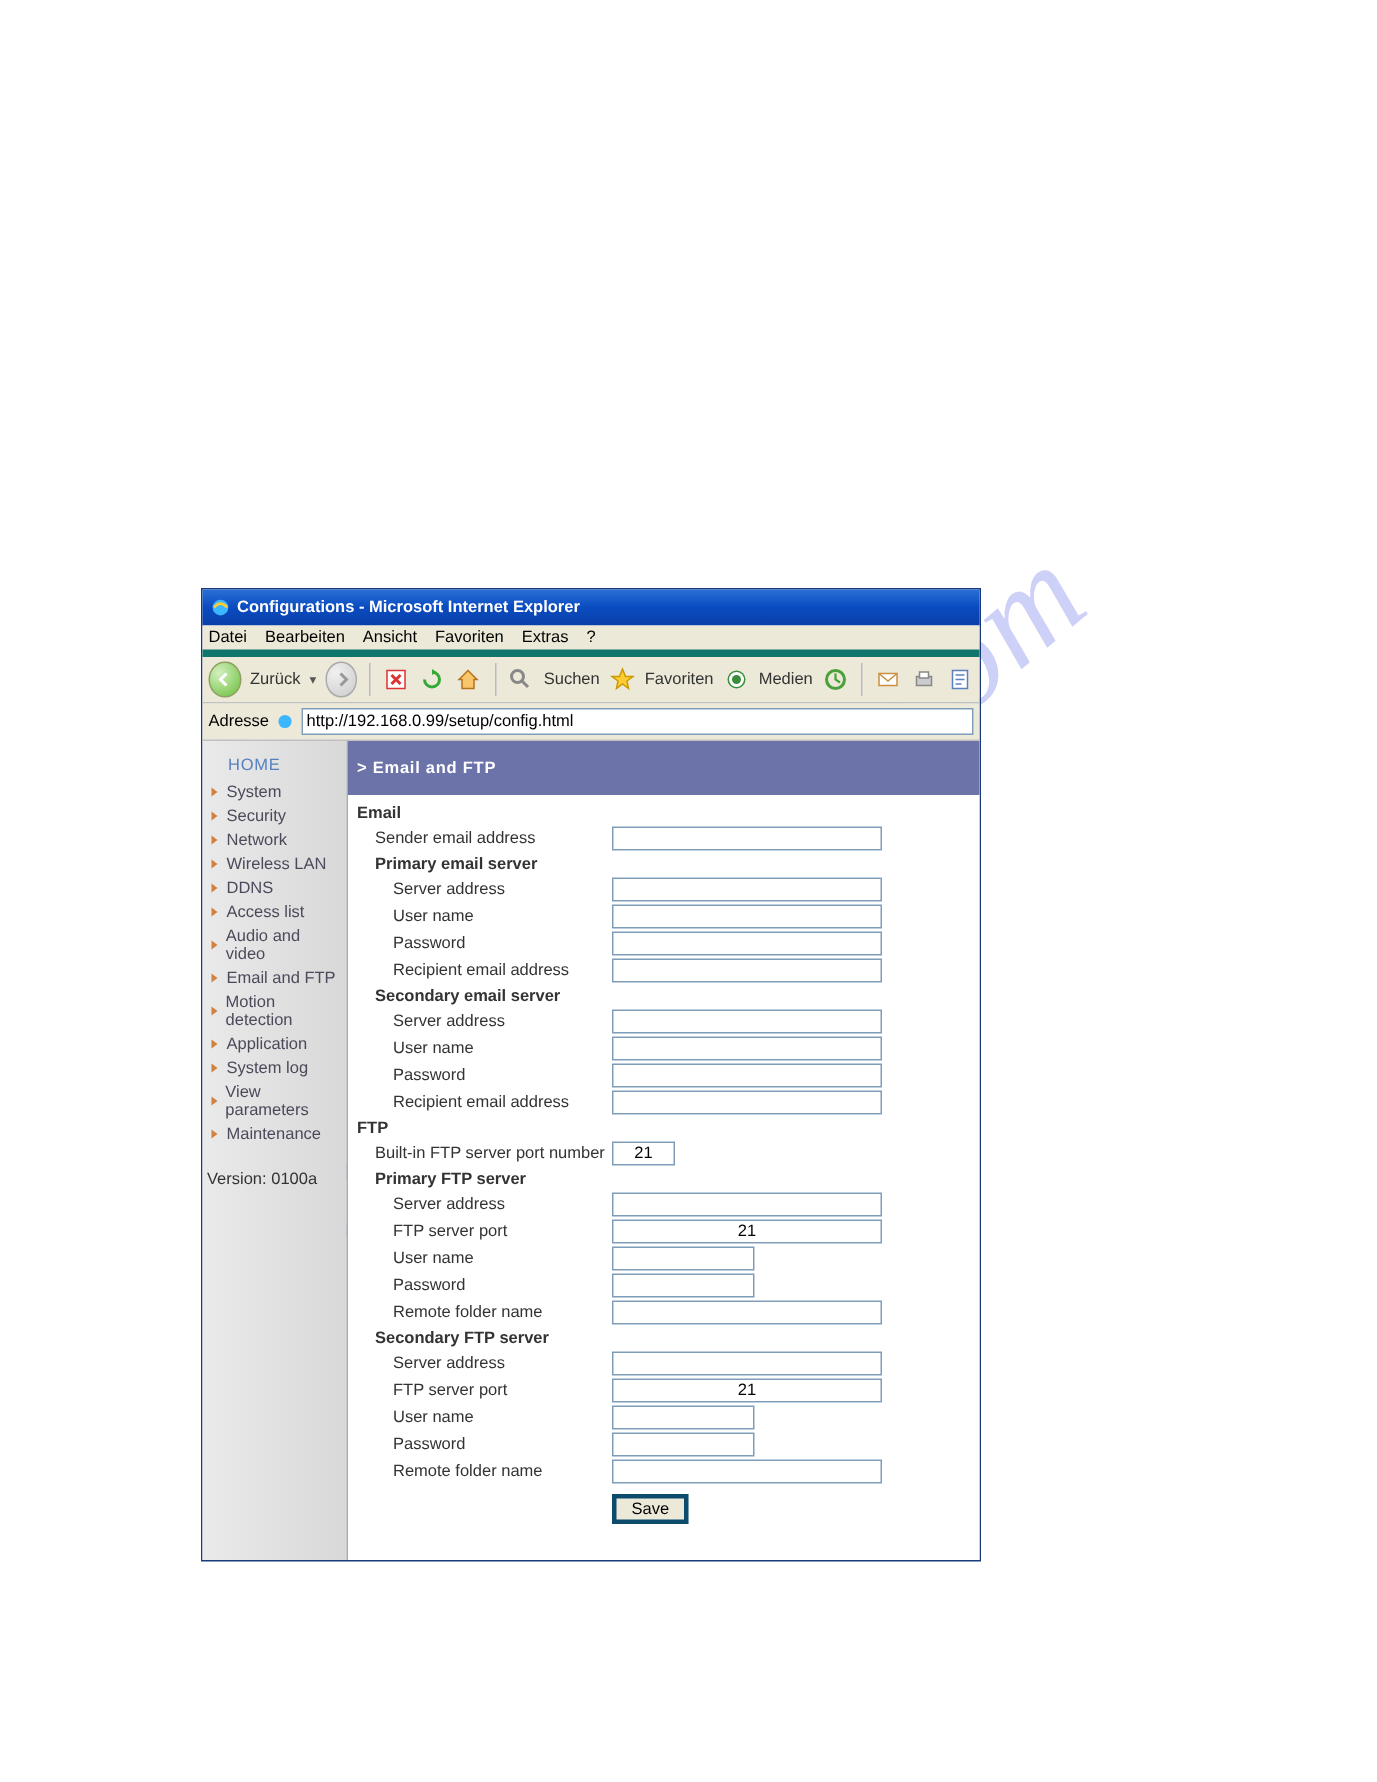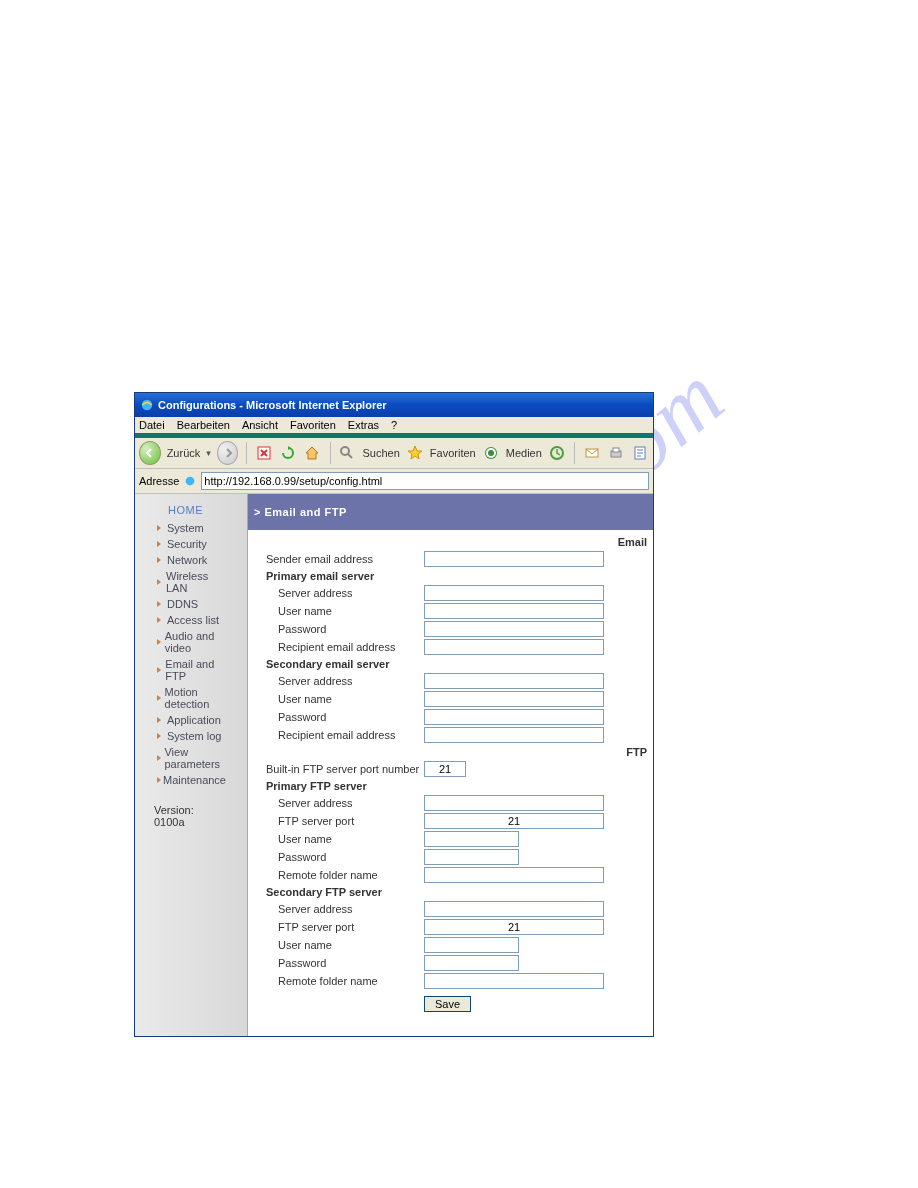--- a/index.html
+++ b/index.html
@@ -122,24 +122,24 @@
   }
   .config-title {
     color: #fff;
     font-size: 15px;
   }
   .content-area {
     display: flex;
     min-height: 520px;
   }
   .sidebar {
-    width: 113px;
+    width: 97px;
     background: linear-gradient(to right, #eaeaea, #d8d8d8);
     border-right: 1px solid #aaa;
-    padding: 6px 17px;
+    padding: 6px 1px;
     font-size: 11px;
     color: #4a4a5a;
   }
   .sidebar .home {
     padding: 4px 4px 4px 16px;
     color: #5580c0;
     font-size: 11px;
     letter-spacing: 0.5px;
   }
   .sidebar .nav-item {
@@ -178,21 +178,21 @@
     color: #fff;
     font-size: 11px;
     padding: 12px 6px;
     font-weight: bold;
     letter-spacing: 0.5px;
   }
   .form-body {
     padding: 4px 6px;
     color: #333;
   }
-  .grp { font-weight: bold; margin: 2px 0; text-align: right; }
+  .grp { font-weight: bold; margin: 2px 0; }
   .subgrp { font-weight: bold; margin: 2px 0 2px 12px; }
   .row {
     display: flex;
     align-items: center;
     padding: 1px 0;
   }
   .row .lbl {
     width: 170px;
     padding-left: 24px;
     color: #333;
@@ -204,21 +204,21 @@
     padding: 0 2px;
     font-size: 11px;
     text-align: center;
   }
   .inp-wide { width: 180px; }
   .inp-med { width: 95px; }
   .inp-small { width: 42px; }
   .save-btn {
     margin: 6px 0 20px 170px;
     background: #ece9d8;
-    border: 1px solid #0c4a6e;
+    border: 3px solid #0c4a6e;
     padding: 1px 10px;
     font-size: 11px;
     cursor: pointer;
   }
   .watermark {
     position: absolute;
     left: 50%;
     top: 50%;
     transform: translate(-50%, -50%) rotate(-40deg);
     font-size: 90px;

